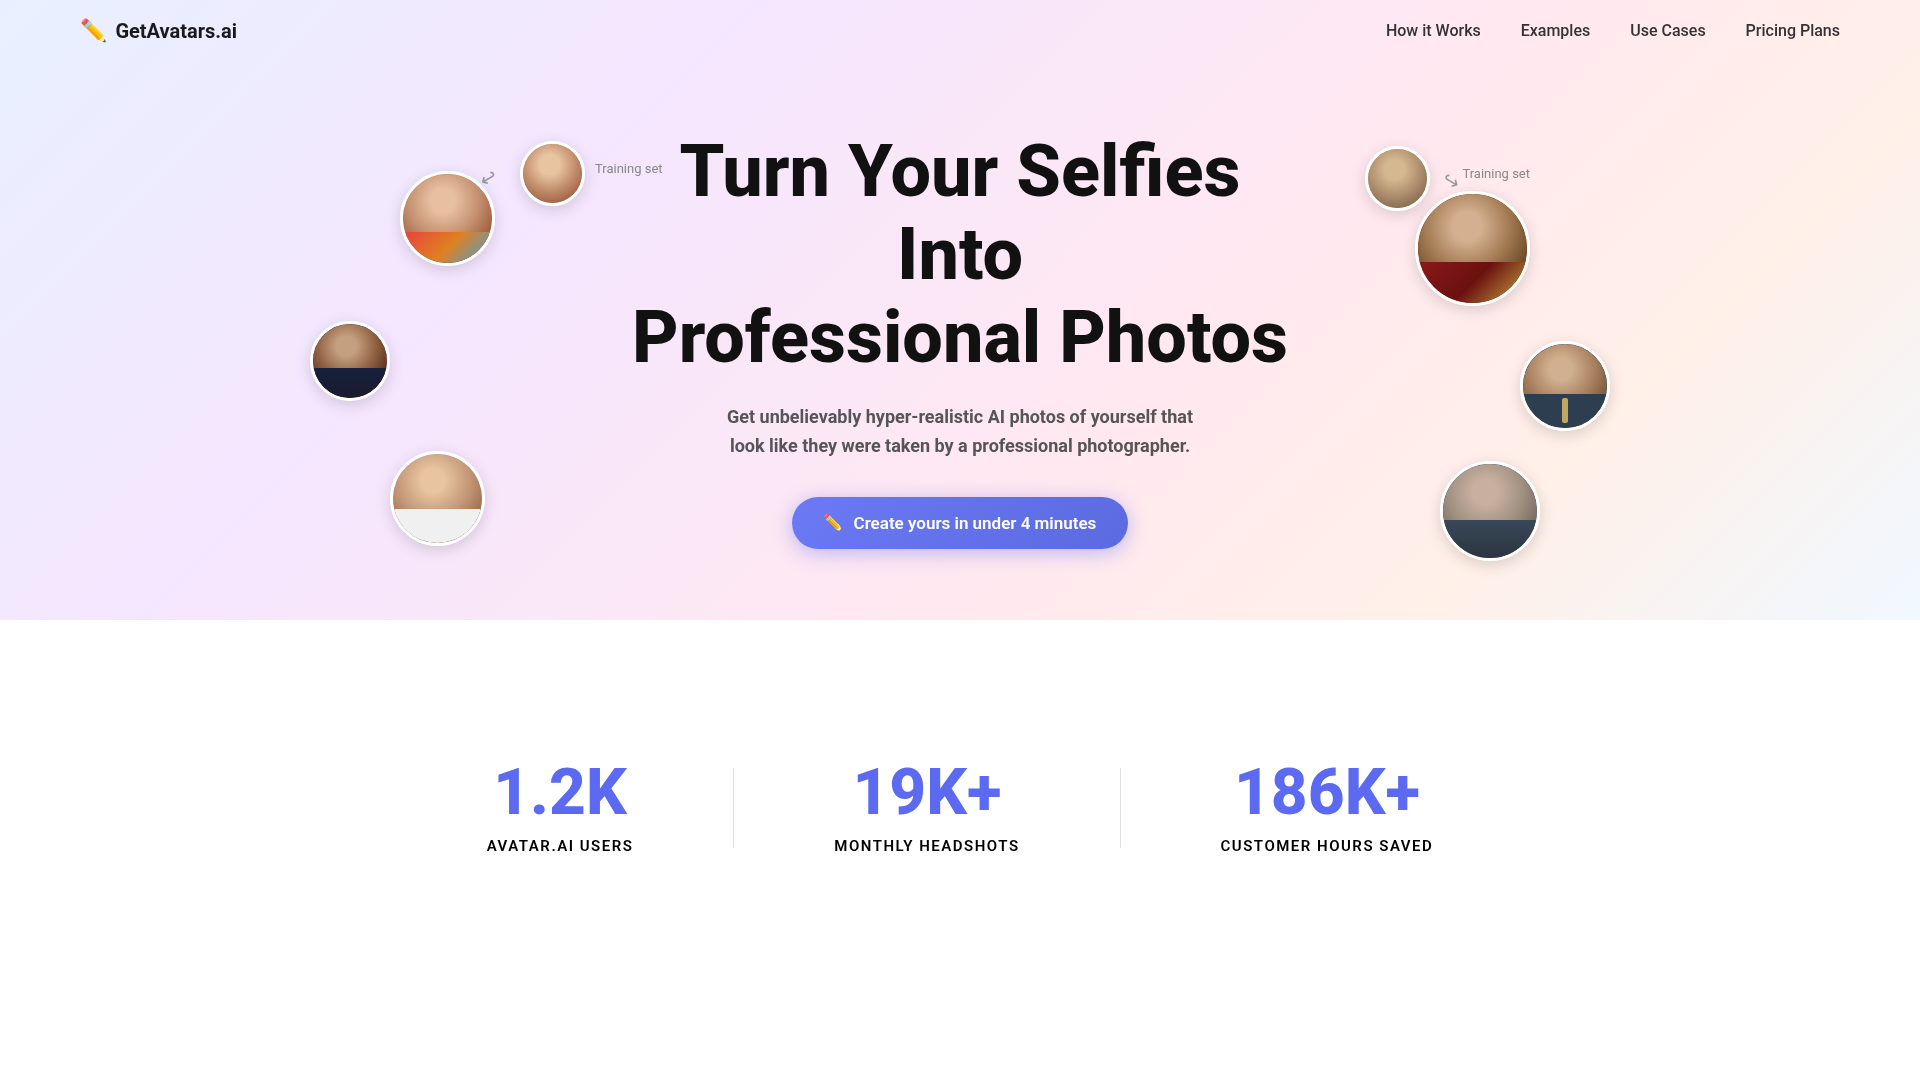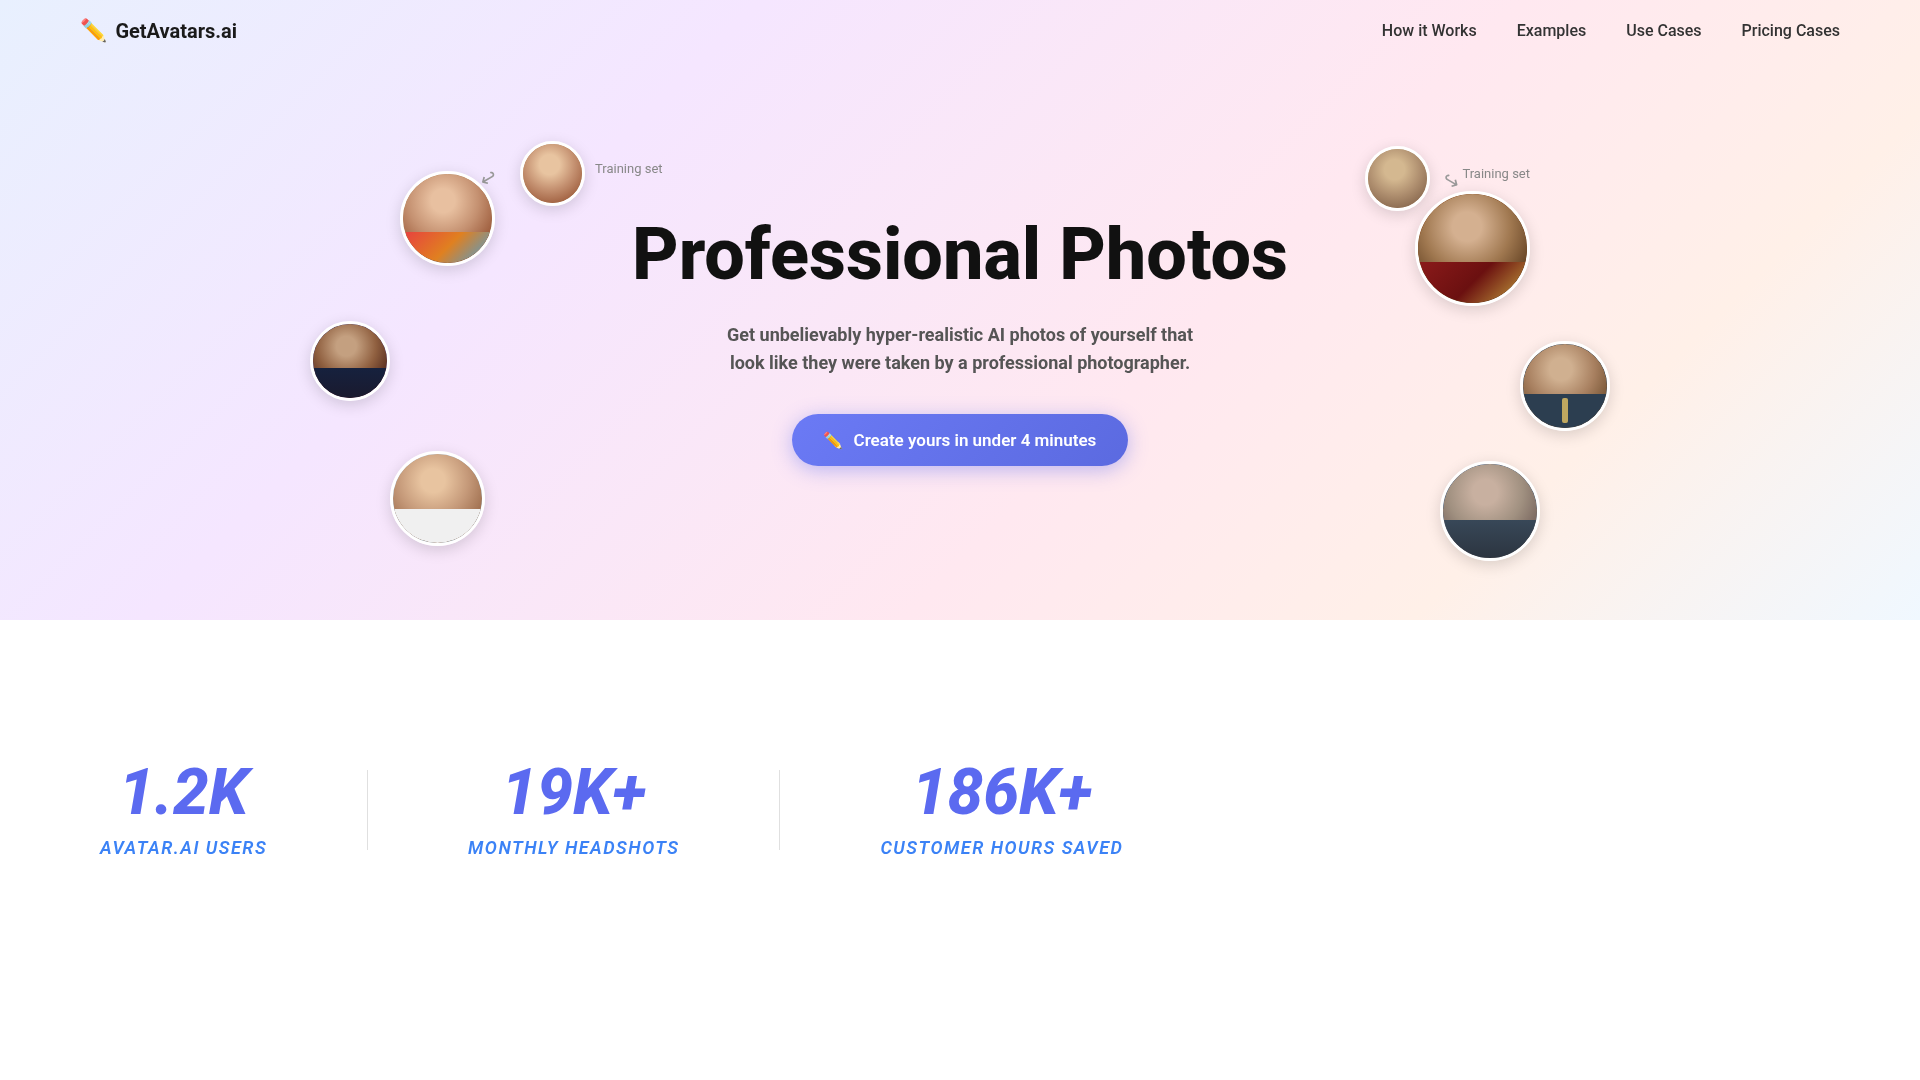--- a/index.html
+++ b/index.html
@@ -227,44 +227,43 @@
       color: #999;
       transform: rotate(30deg);
     }
 
     
     .stats-section {
       position: relative;
       z-index: 5;
       display: flex;
       align-items: center;
-      justify-content: flex-start;
+      justify-content: center;
       padding: 60px 0;
       background: #fff;
       margin-top: 80px;
-      font-style: italic;
     }
 
     .stat-item {
       text-align: center;
       padding: 0 100px;
     }
 
     .stat-value {
       font-size: 64px;
       font-weight: 800;
       color: #5b6af0;
       line-height: 1;
       margin-bottom: 12px;
     }
 
     .stat-label {
-      font-size: 18px;
+      font-size: 15px;
       font-weight: 600;
-      color: #3b82f6;
+      color: #000000;
       letter-spacing: 1.5px;
       text-transform: uppercase;
     }
 
     .stat-divider {
       width: 1px;
       height: 80px;
       background: #e0e0e0;
     }
 
@@ -289,21 +288,21 @@
 
 <nav>
   <a class="nav-logo" href="#">
     <span class="nav-logo-icon">✏️</span>
     <span>GetAvatars.ai</span>
   </a>
   <ul class="nav-links">
     <li><a href="#">How it Works</a></li>
     <li><a href="#">Examples</a></li>
     <li><a href="#">Use Cases</a></li>
-    <li><a href="#">Pricing Cases</a></li>
+    <li><a href="#">Pricing Plans</a></li>
   </ul>
 </nav>
 
 <section class="hero">
 
   <div class="avatar-circle avatar-small-left">
     <div class="avatar-face" style="background: radial-gradient(circle at 45% 35%, #e8c4a0 20%, #c49070 50%, #a06040 80%);"></div>
   </div>
 
   <div class="arrow-left">↩</div>
@@ -354,21 +353,21 @@
   </div>
 
   <div class="avatar-circle avatar-bot-right">
     <div class="avatar-face" style="background: radial-gradient(circle at 45% 30%, #c8b0a0 15%, #a09080 45%, #7a6860 70%); position: relative;">
       <div style="position: absolute; bottom: 0; left: 0; right: 0; height: 40%; background: linear-gradient(0deg, #2c3540 0%, #384858 100%); border-radius: 0 0 55px 55px;"></div>
     </div>
   </div>
 
   <div style="position: relative; z-index: 2; padding-top: 30px;">
     <h1 class="hero-title">
-      <br>
+      <span>Turn Your Selfies Into</span><br>
       <span>Professional Photos</span>
     </h1>
     <p class="hero-subtitle">Get unbelievably hyper-realistic AI photos of yourself that look like they were taken by a professional photographer.</p>
     <a href="#" class="hero-cta">
       <span class="pencil-icon">✏️</span>
       <span>Create yours in under 4 minutes</span>
     </a>
   </div>
 
 </section>

